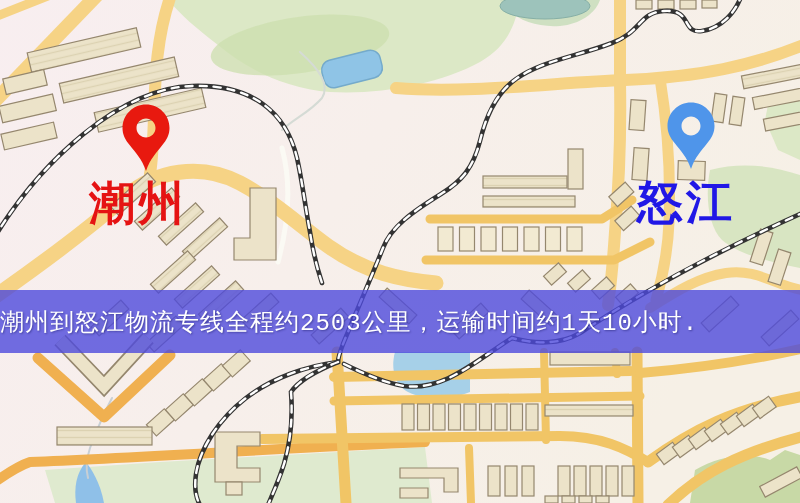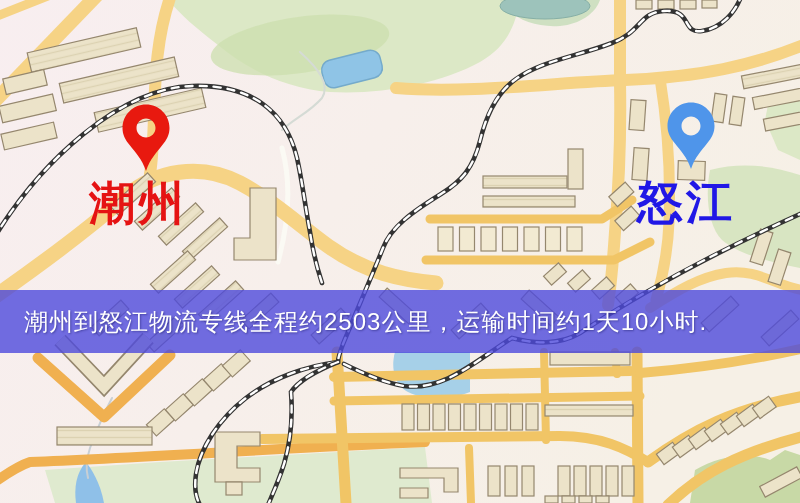--- a/index.html
+++ b/index.html
@@ -1,26 +1,26 @@
 <!DOCTYPE html>
 <html><head>
 <meta charset="utf-8">
 <style>
   html,body{margin:0;padding:0;background:#222;}
   .stage{
     position:relative;width:800px;height:503px;overflow:hidden;
-    font-family:Liberation Sans, sans-serif;
+    font-family:Liberation Mono, monospace;
     background:#a16207;
   }
   .stage svg{position:absolute;left:0;top:0;display:block;}
   .banner{
     position:absolute;left:0;top:290px;width:800px;height:63px;
     background:rgba(77,74,220,0.80);
     display:flex;align-items:center;
-    box-sizing:border-box;padding-left:24px;
+    box-sizing:border-box;
   }
   .banner .banner-text{
     color:#ffffff;font-size:24px;letter-spacing:1px;white-space:nowrap;
     text-shadow:1px 1px 2px rgba(20,20,90,0.45);
   }
   .city-label{font-weight:bold;letter-spacing:3px;}
 </style>
 </head>
 <body>
 

